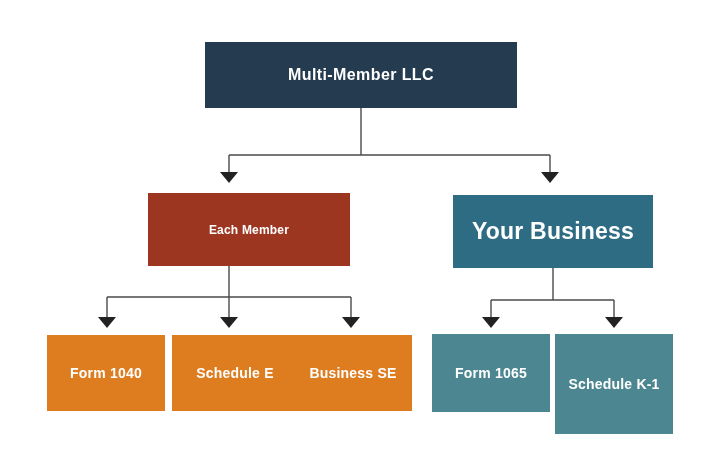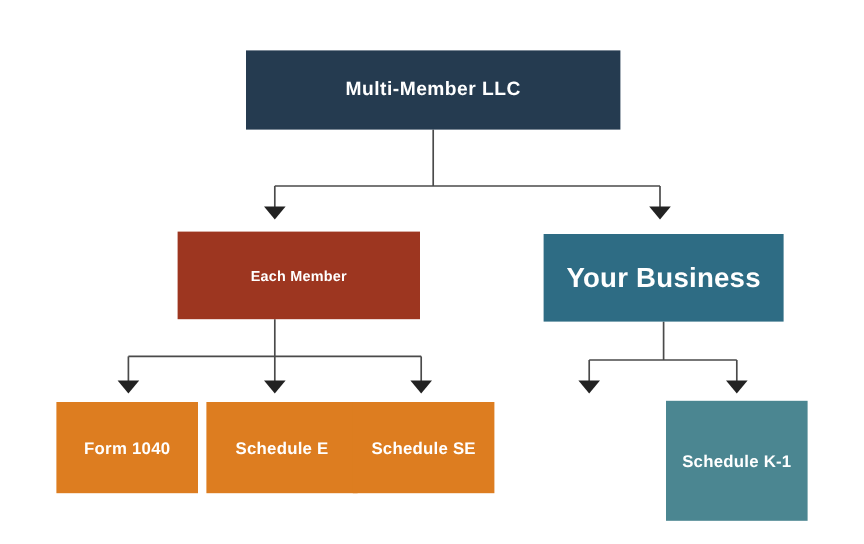--- a/index.html
+++ b/index.html
@@ -98,21 +98,24 @@
 
   <div class="node node-leaf leaf-0" style="background-color: rgb(221, 125, 32);">
     <span>Form 1040</span>
   </div>
 
   <div class="node node-leaf leaf-1" style="background-color: rgb(221, 125, 32);">
     <span>Schedule E</span>
   </div>
 
   <div class="node node-leaf leaf-2" style="background-color: rgb(221, 125, 32);">
-    <span>Schedule SE</span>
+    <span>Business SE</span>
   </div>
 
+  <div class="node node-leaf leaf-3" style="background-color: rgb(75, 134, 145);">
+    <span>Form 1065</span>
+  </div>
 
   <div class="node node-leaf leaf-4" style="background-color: rgb(75, 134, 145);">
     <span>Schedule K-1</span>
   </div>
 
 </div>
 
 </body></html>

